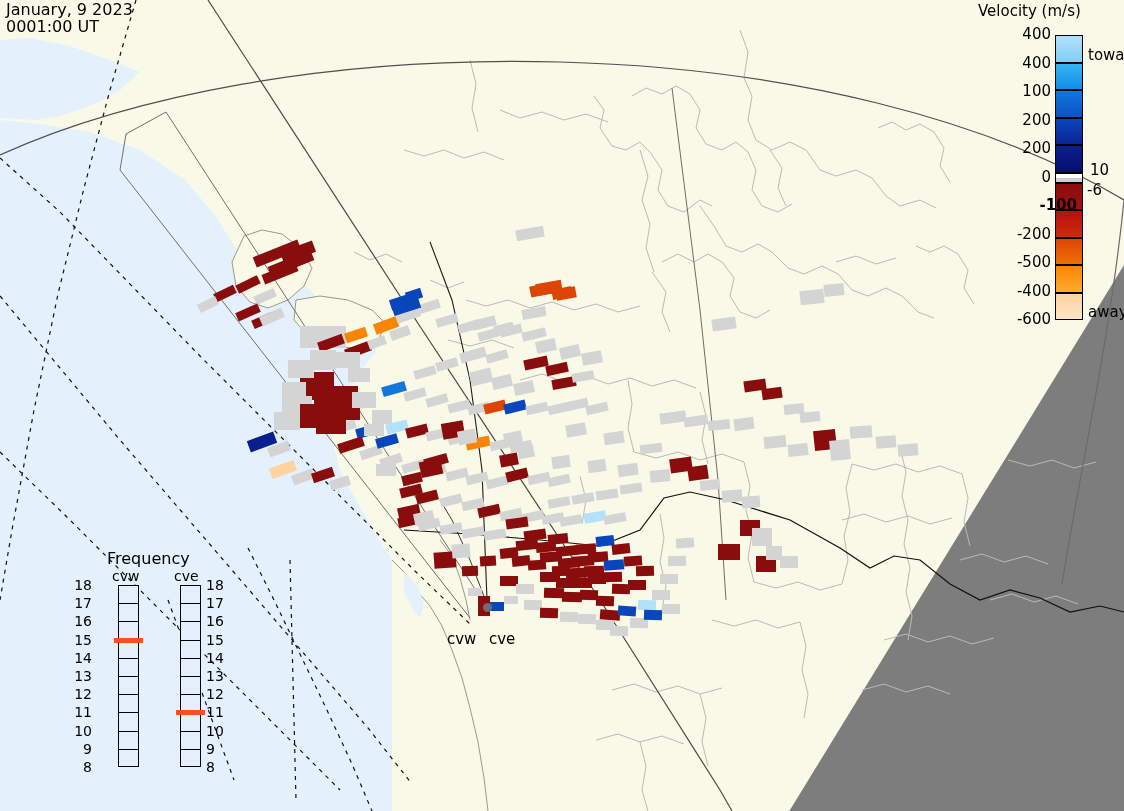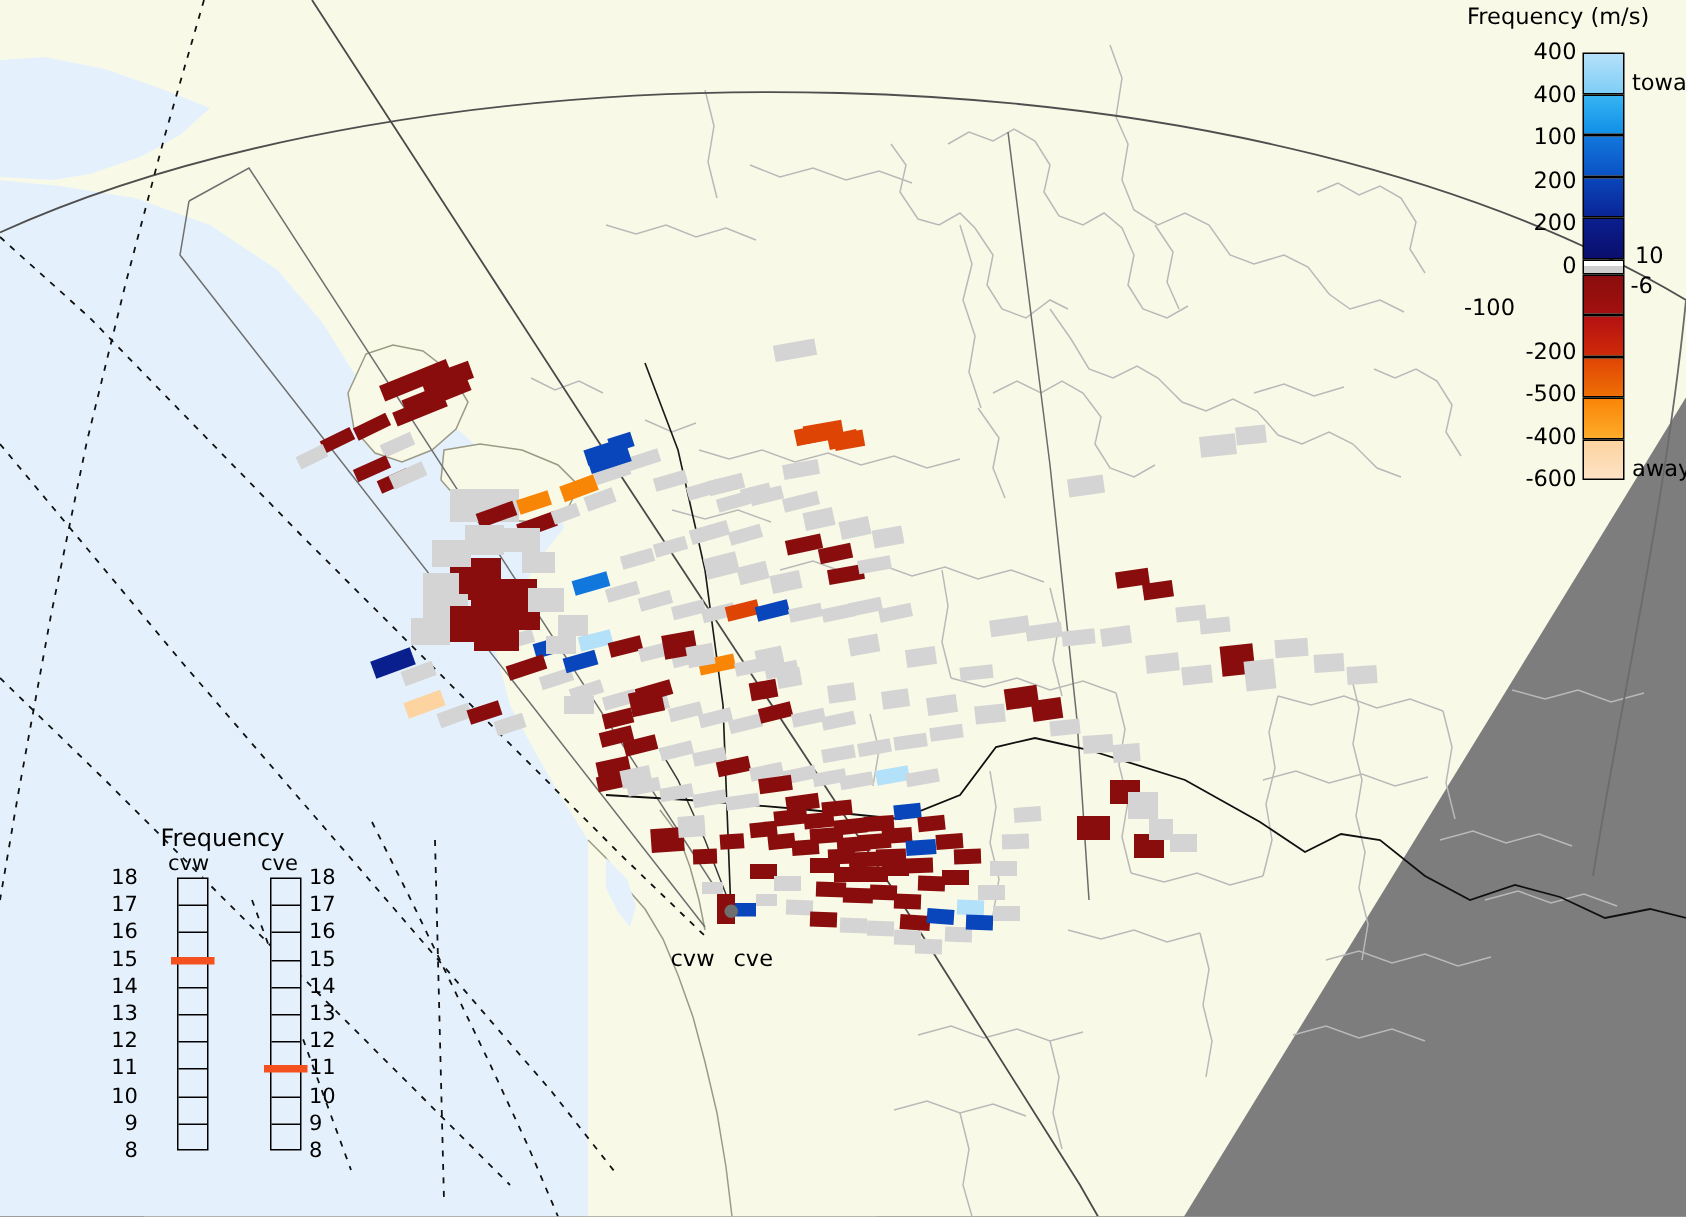--- a/index.html
+++ b/index.html
@@ -409,47 +409,49 @@
       <div class="cell" style="left: 764px; top: 436px; width: 22px; height: 12px; background: rgb(212, 212, 212); transform: rotate(-6deg);"></div>
       <div class="cell" style="left: 788px; top: 444px; width: 20px; height: 12px; background: rgb(212, 212, 212); transform: rotate(-6deg);"></div>
       <div class="cell" style="left: 734px; top: 418px; width: 20px; height: 12px; background: rgb(212, 212, 212); transform: rotate(-8deg);"></div>
       <div class="cell" style="left: 722px; top: 490px; width: 20px; height: 12px; background: rgb(212, 212, 212); transform: rotate(-4deg);"></div>
       <div class="cell" style="left: 742px; top: 496px; width: 18px; height: 12px; background: rgb(212, 212, 212); transform: rotate(-4deg);"></div>
       <div class="cell" style="left: 780px; top: 556px; width: 18px; height: 12px; background: rgb(212, 212, 212);"></div>
       <div class="cell" style="left: 260px; top: 312px; width: 24px; height: 10px; background: rgb(212, 212, 212); transform: rotate(-24deg);"></div>
       <div class="cell" style="left: 198px; top: 300px; width: 20px; height: 9px; background: rgb(212, 212, 212); transform: rotate(-26deg);"></div>
     </div>
 
+  <div id="title"><span>January, 9 2023</span>
+<span>0001:00 UT</span></div>
 
   <div class="site-dot" style="left:483px;top:603px"></div>
   <div class="site-label" style="left:447px;top:630px">cvw</div>
   <div class="site-label" style="left:489px;top:630px">cve</div>
 
-  <div id="cbar-title">Frequency (m/s)</div>
+  <div id="cbar-title">Velocity (m/s)</div>
   <div id="cbar-wrap" style="position: absolute;">
       <div class="cb-cell" style="background: linear-gradient(rgb(180, 225, 250), rgb(127, 205, 246)); position: absolute; left: 0px; top: 0px; height: 27.5px; width: 28px; margin: 0px;"></div>
       <div class="cb-cell" style="background: linear-gradient(rgb(54, 180, 242), rgb(16, 143, 232)); position: absolute; left: 0px; top: 27.5px; height: 27.5px; width: 28px; margin: 0px;"></div>
       <div class="cb-cell" style="background: linear-gradient(rgb(18, 119, 221), rgb(10, 82, 196)); position: absolute; left: 0px; top: 55px; height: 27.5px; width: 28px; margin: 0px;"></div>
       <div class="cb-cell" style="background: linear-gradient(rgb(10, 70, 187), rgb(10, 37, 150)); position: absolute; left: 0px; top: 82.5px; height: 27.5px; width: 28px; margin: 0px;"></div>
       <div class="cb-cell" style="background: linear-gradient(rgb(10, 31, 142), rgb(10, 14, 110)); position: absolute; left: 0px; top: 110px; height: 27.5px; width: 28px; margin: 0px;"></div>
       <div class="cb-cell" style="background: linear-gradient(rgb(255, 255, 255) 0px, rgb(255, 255, 255) 45%, rgb(207, 207, 207) 45%, rgb(207, 207, 207) 100%); height: 10px; position: absolute; left: 0px; top: 137.5px; width: 28px; margin: 0px;"></div>
       <div class="cb-cell" style="background: linear-gradient(rgb(138, 13, 13), rgb(163, 16, 16)); position: absolute; left: 0px; top: 147.5px; height: 27.5px; width: 28px; margin: 0px;"></div>
       <div class="cb-cell" style="background: linear-gradient(rgb(180, 17, 17), rgb(207, 42, 8)); position: absolute; left: 0px; top: 175px; height: 27.5px; width: 28px; margin: 0px;"></div>
       <div class="cb-cell" style="background: linear-gradient(rgb(222, 69, 5), rgb(239, 111, 5)); position: absolute; left: 0px; top: 202.5px; height: 27.5px; width: 28px; margin: 0px;"></div>
       <div class="cb-cell" style="background: linear-gradient(rgb(249, 133, 6), rgb(254, 171, 43)); position: absolute; left: 0px; top: 230px; height: 27.5px; width: 28px; margin: 0px;"></div>
       <div class="cb-cell" style="background: linear-gradient(rgb(253, 211, 160), rgb(253, 227, 197)); position: absolute; left: 0px; top: 257.5px; height: 27.5px; width: 28px; margin: 0px;"></div>
     </div>
   <div id="cbar-ticks">
       <div class="cb-tick" style="left: 995px; width: 56px; top: 27px;">400</div>
       <div class="cb-tick" style="left: 995px; width: 56px; top: 55.5px;">400</div>
       <div class="cb-tick" style="left: 995px; width: 56px; top: 84px;">100</div>
       <div class="cb-tick" style="left: 995px; width: 56px; top: 112.5px;">200</div>
       <div class="cb-tick" style="left: 995px; width: 56px; top: 141px;">200</div>
       <div class="cb-tick" style="left: 995px; width: 56px; top: 169.5px;">0</div>
-      <div class="cb-tick" style="left: 954px; width: 56px; top: 198px;">-100</div>
+      <div class="cb-tick" style="left: 1021px; width: 56px; top: 198px; font-weight: bold;">-100</div>
       <div class="cb-tick" style="left: 995px; width: 56px; top: 226.5px;">-200</div>
       <div class="cb-tick" style="left: 995px; width: 56px; top: 255px;">-500</div>
       <div class="cb-tick" style="left: 995px; width: 56px; top: 283.5px;">-400</div>
       <div class="cb-tick" style="left: 995px; width: 56px; top: 312px;">-600</div>
     </div>
   <div id="cbar-sides">
       <div class="cb-side" style="left: 1088px; top: 48px;">toward</div>
       <div class="cb-side" style="left: 1088px; top: 305px;">away</div>
       <div class="cb-side" style="left: 1090px; top: 163px;">10</div>
       <div class="cb-side" style="left: 1087px; top: 183px;">-6</div>

